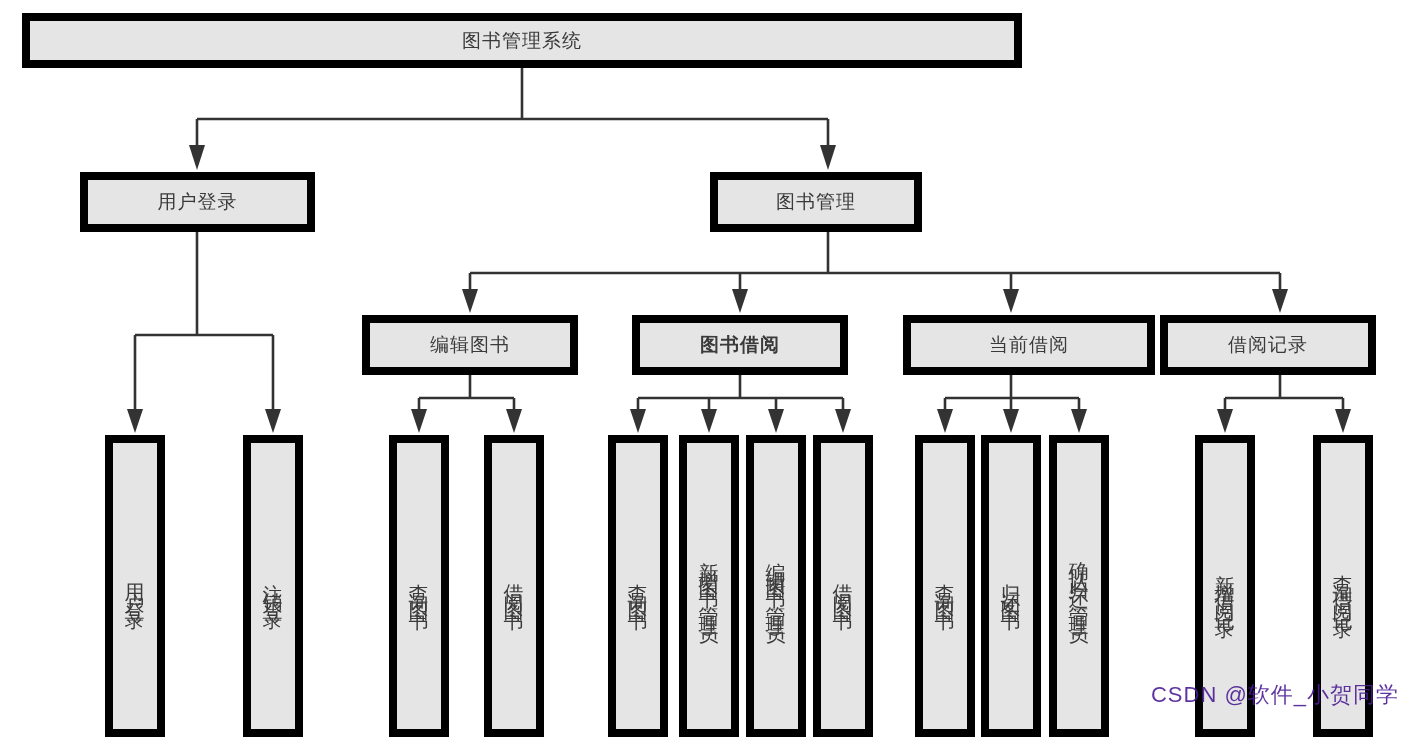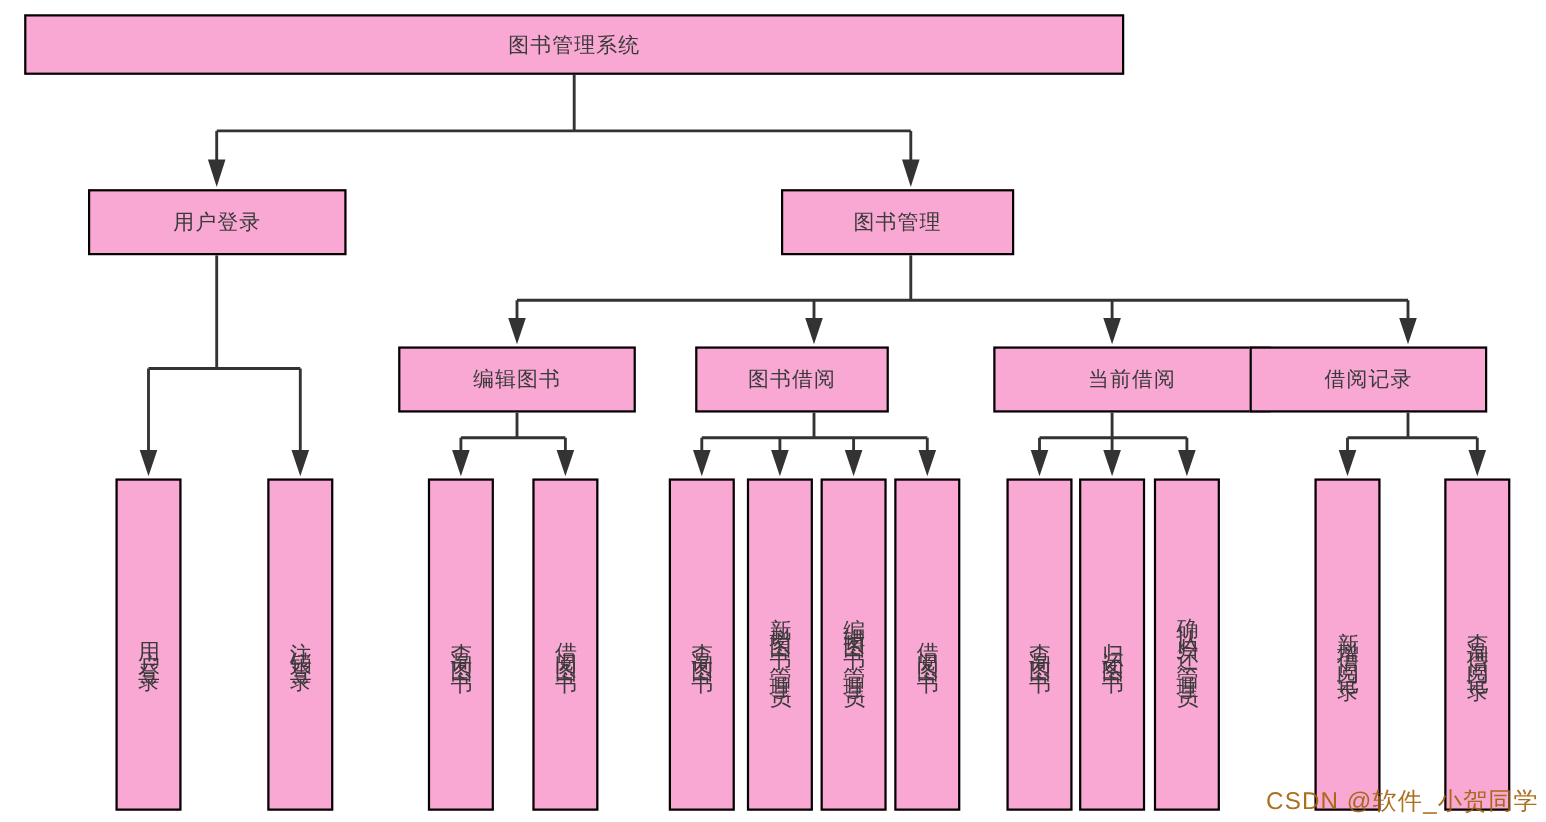--- a/index.html
+++ b/index.html
@@ -12,22 +12,22 @@
     overflow: hidden;
   }
   #connectors {
     position: absolute;
     left: 0; top: 0;
     width: 1405px; height: 747px;
   }
   .box {
     position: absolute;
     box-sizing: border-box;
-    border: 2px solid #000000;
-    background: #f9a8d4;
+    border: 8px solid #000000;
+    background: #e5e5e5;
     display: flex;
     align-items: center;
     justify-content: center;
     color: #3a3a3a;
   }
   .h-box span {
     font-size: 19px;
     letter-spacing: 1px;
     white-space: nowrap;
   }
@@ -36,43 +36,43 @@
     writing-mode: vertical-rl;
     font-size: 20px;
     letter-spacing: 9px;
     line-height: 1;
   }
   
   #n-root            { left: 22px;   top: 13px;  width: 1000px; height: 55px; }
   #n-user-login      { left: 80px;   top: 172px; width: 235px;  height: 60px; }
   #n-book-mgmt       { left: 710px;  top: 172px; width: 212px;  height: 60px; }
   #n-new-book        { left: 362px;  top: 315px; width: 216px;  height: 60px; }
-  #n-book-borrow     { left: 632px;  top: 315px; width: 176px;  height: 60px; }
+  #n-book-borrow     { left: 632px;  top: 315px; width: 216px;  height: 60px; font-weight: bold; }
   #n-current-borrow  { left: 903px;  top: 315px; width: 252px;  height: 60px; }
-  #n-borrow-record   { left: 1136px; top: 315px; width: 216px;  height: 60px; }
+  #n-borrow-record   { left: 1160px; top: 315px; width: 216px;  height: 60px; }
   .v-box { top: 435px; width: 60px; height: 302px; }
   #n-leaf-login          { left: 105px;  }
   #n-leaf-logout         { left: 243px;  }
   #n-leaf-query-1        { left: 389px;  }
   #n-leaf-borrow-1       { left: 484px;  }
   #n-leaf-query-2        { left: 608px;  }
   #n-leaf-add-book       { left: 679px;  }
   #n-leaf-edit-book      { left: 746px;  }
   #n-leaf-borrow-2       { left: 813px;  }
   #n-leaf-query-3        { left: 915px;  }
   #n-leaf-return         { left: 981px;  }
   #n-leaf-confirm-return { left: 1049px; }
   #n-leaf-add-record     { left: 1195px; }
   #n-leaf-query-record   { left: 1313px; }
   #watermark {
     position: absolute;
     right: 6px;
-    top: 713px;
+    top: 680px;
     font-size: 22px;
-    color: #a16207;
+    color: #4c1d95;
     opacity: 0.9;
     letter-spacing: 1px;
     white-space: nowrap;
     z-index: 5;
   }
 </style>
 </head>
 <body>
 
 <div id="canvas">

